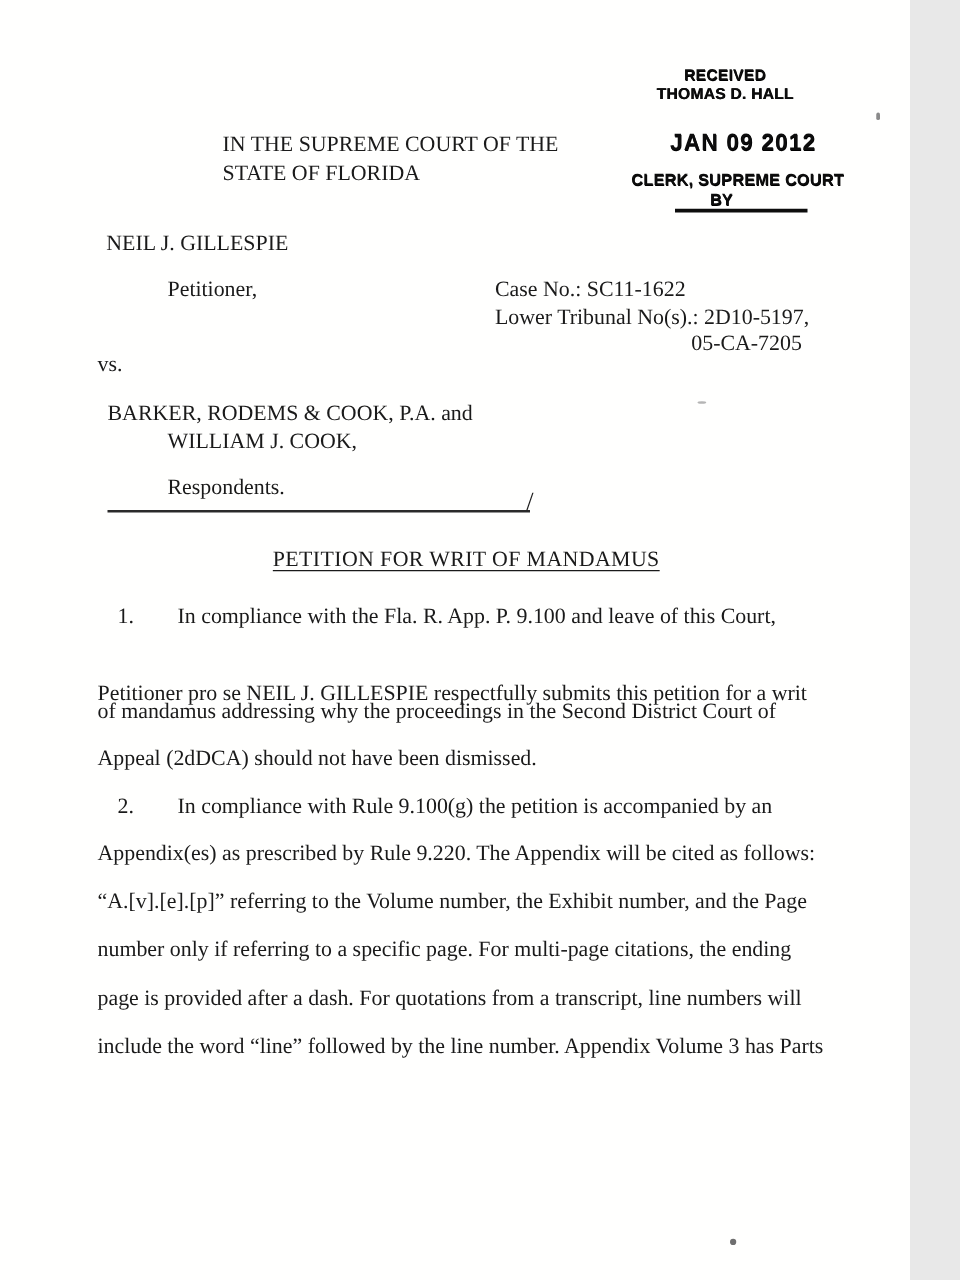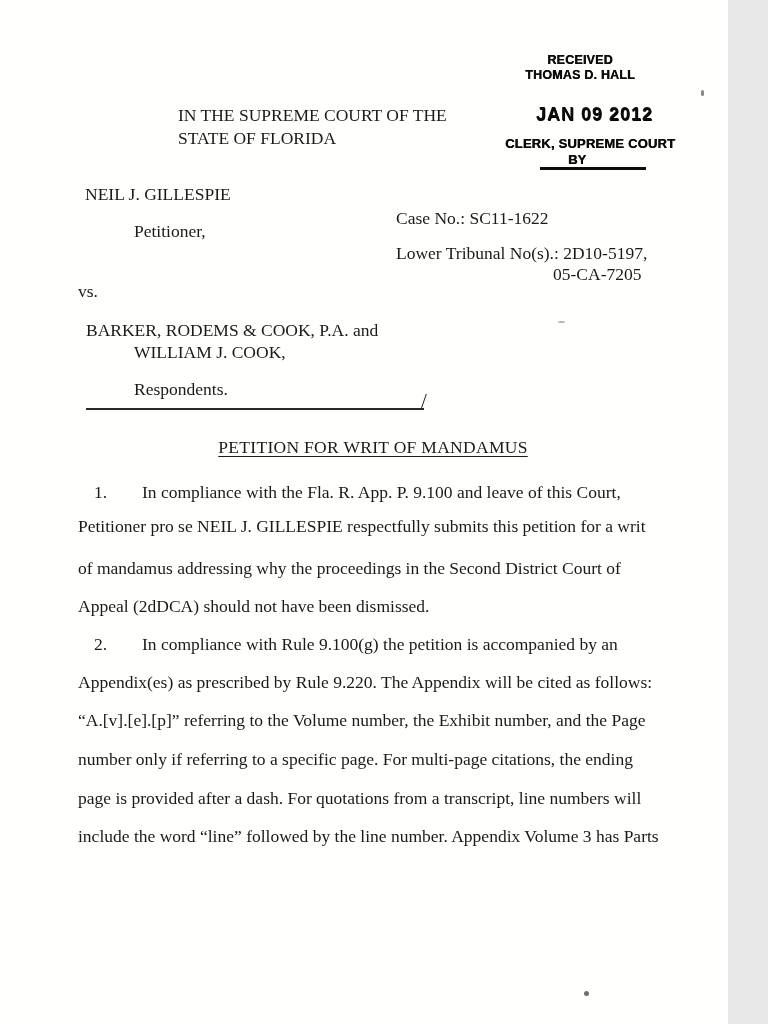--- a/index.html
+++ b/index.html
@@ -62,21 +62,21 @@
     text-align: left;
     font-size: 17.5px;
     line-height: 23px;
     white-space: nowrap;
   }
 
   
   .cap { font-size: 17.5px; font-family: Liberation Serif, serif; }
   #petitioner-name   { left: 85px;  top: 184px; }
   #petitioner-role   { left: 134px; top: 221px; }
-  #case-number       { left: 396px; top: 208px; }
+  #case-number       { left: 396px; top: 221px; }
   #lower-tribunal-1  { left: 396px; top: 243px; }
   #lower-tribunal-2  { left: 553px; top: 264px; }
   #vs-label          { left: 78px;  top: 281px; }
   #respondent-line1  { left: 86px;  top: 320px; }
   #respondent-line2  { left: 86px;  top: 342px; margin-left: 48px; }
   #respondents-role  { left: 134px; top: 379px; text-align: center; }
   #caption-separator {
     left: 86px; top: 408px;
     width: 338px; height: 2px;
     background: #2a2a2a;
@@ -141,21 +141,21 @@
   <div id="vs-label" class="abs cap">vs.</div>
   <div id="respondent-line1" class="abs cap">BARKER, RODEMS &amp; COOK, P.A. and</div>
   <div id="respondent-line2" class="abs cap">WILLIAM J. COOK,</div>
   <div id="respondents-role" class="abs cap">Respondents.</div>
   <div id="caption-separator" class="abs"></div>
   <div id="caption-slash" class="abs cap">/</div>
 
   <div id="petition-title" class="abs serif">PETITION FOR WRIT OF MANDAMUS</div>
 
   <div class="bline numbered" style="top:482px"><span class="pnum">1.</span><span>In compliance with the Fla. R. App. P. 9.100 and leave of this Court,</span></div>
-  <div class="bline" style="top:516px"><span>Petitioner pro se NEIL J. GILLESPIE respectfully submits this petition for a writ</span></div>
+  <div class="bline" style="top:544px"><span>Petitioner pro se NEIL J. GILLESPIE respectfully submits this petition for a writ</span></div>
   <div class="bline" style="top:558px"><span>of mandamus addressing why the proceedings in the Second District Court of</span></div>
   <div class="bline" style="top:596px"><span>Appeal (2dDCA) should not have been dismissed.</span></div>
   <div class="bline numbered" style="top:634px"><span class="pnum">2.</span><span>In compliance with Rule 9.100(g) the petition is accompanied by an</span></div>
   <div class="bline" style="top:672px"><span>Appendix(es) as prescribed by Rule 9.220. The Appendix will be cited as follows:</span></div>
   <div class="bline" style="top:710px"><span>“A.[v].[e].[p]” referring to the Volume number, the Exhibit number, and the Page</span></div>
   <div class="bline" style="top:749px"><span>number only if referring to a specific page. For multi-page citations, the ending</span></div>
   <div class="bline" style="top:788px"><span>page is provided after a dash. For quotations from a transcript, line numbers will</span></div>
   <div class="bline" style="top:826px"><span>include the word “line” followed by the line number. Appendix Volume 3 has Parts</span></div>
 
   <div id="artifact-1" class="artifact"></div>

